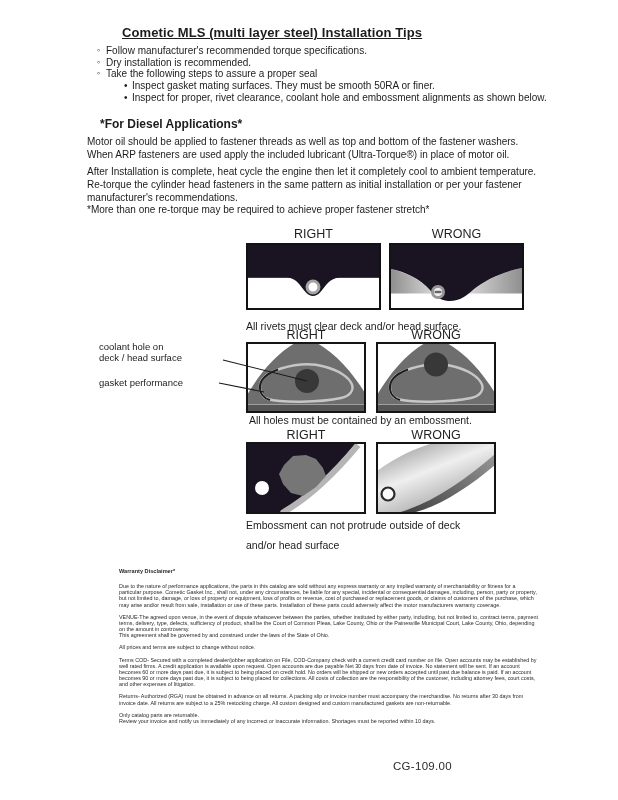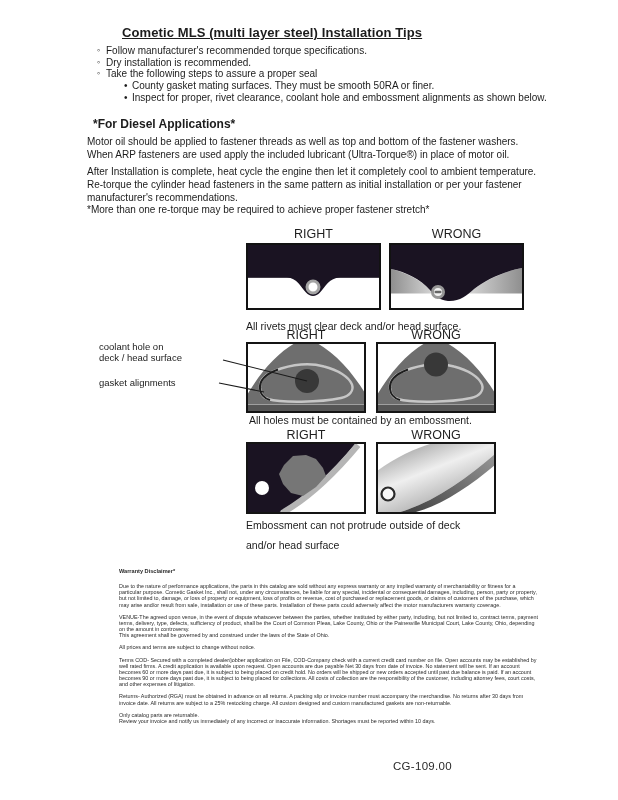--- a/index.html
+++ b/index.html
@@ -5,21 +5,21 @@
   html,body{margin:0;padding:0;background:#ffffff;}
   .page{position:relative;width:618px;height:800px;background:#ffffff;
         font-family:"Liberation Sans", sans-serif;color:#1c1c1c;overflow:hidden;margin-left:9px;}
   .abs{position:absolute;}
   .title{left:113px;top:25px;font-size:13px;font-weight:bold;text-decoration:underline;letter-spacing:0.1px;}
   .bullets{left:88px;top:45px;width:470px;font-size:10px;line-height:11.7px;}
   .b-row{display:flex;}
   .b-row.sub{margin-left:27px;}
   .b-marker{width:9px;flex:0 0 9px;font-size:9px;}
   .b-row.sub .b-marker{font-size:10px;width:8px;flex:0 0 8px;}
-  .diesel-h{left:84px;top:117px;font-size:12px;font-weight:bold;}
+  .diesel-h{left:91px;top:117px;font-size:12px;font-weight:bold;}
   .para{left:78px;width:452px;font-size:10px;line-height:13px;}
   .p1{top:135px;} .p2{top:165px;} .pnote{top:203px;}
   .dg-h{font-size:12.5px;text-align:center;color:#1f1f1f;}
   .h1r{left:237px;top:227px;width:135px;} .h1w{left:380px;top:227px;width:135px;}
   .h2r{left:237px;top:328px;width:120px;} .h2w{left:367px;top:328px;width:120px;}
   .h3r{left:237px;top:428px;width:120px;} .h3w{left:367px;top:428px;width:120px;}
   .box{display:block;}
   .b1r{left:237px;top:243px;} .b1w{left:380px;top:243px;}
   .b2r{left:237px;top:342px;} .b2w{left:367px;top:342px;}
   .b3r{left:237px;top:442px;} .b3w{left:367px;top:442px;}
@@ -50,21 +50,21 @@
     <div class="b-row">
       <span class="b-marker">◦</span>
       <span>Dry installation is recommended.</span>
     </div>
     <div class="b-row">
       <span class="b-marker">◦</span>
       <span>Take the following steps to assure a proper seal</span>
     </div>
     <div class="b-row sub">
       <span class="b-marker">•</span>
-      <span>County gasket mating surfaces.  They must be smooth 50RA or finer.</span>
+      <span>Inspect gasket mating surfaces.  They must be smooth 50RA or finer.</span>
     </div>
     <div class="b-row sub">
       <span class="b-marker">•</span>
       <span>Inspect for proper, rivet clearance, coolant hole and embossment alignments as shown below.</span>
     </div>
   </div>
 
   <div class="abs diesel-h">*For Diesel Applications*</div>
   <div class="abs para p1">Motor oil should be applied to fastener threads as well as top and bottom of the fastener washers. When ARP fasteners are used apply the included lubricant (Ultra-Torque®) in place of motor oil.</div>
   <div class="abs para p2">After Installation is complete, heat cycle the engine then let it completely cool to ambient temperature. Re-torque the cylinder head fasteners in the same pattern as initial installation or per your fastener manufacturer's recommendations.</div>
@@ -101,21 +101,21 @@
     <rect x="45.5" y="47.8" width="7" height="2.4" rx="1.2" fill="#666666"></rect>
     <rect x="1" y="1" width="133" height="65" fill="none" stroke="#121212" stroke-width="2"></rect>
   </svg>
 
   <div class="abs cap cap1">All rivets must clear deck and/or head surface.</div>
 
   <div class="abs dg-h h2r">RIGHT</div>
   <div class="abs dg-h h2w">WRONG</div>
   <div class="abs side-label lab1">coolant hole on
 deck / head surface</div>
-  <div class="abs side-label lab2">gasket alignments</div>
+  <div class="abs side-label lab2">gasket performance</div>
 
   <svg class="abs leaders" width="95" height="42">
     <line x1="4" y1="6" x2="88" y2="27" stroke="#1a1a1a" stroke-width="1.2"></line>
     <line x1="0" y1="29" x2="45" y2="38" stroke="#1a1a1a" stroke-width="1.2"></line>
   </svg>
 
   <svg class="abs box b2r" width="120" height="71" viewBox="0 0 120 71">
     <rect x="1" y="1" width="118" height="69" fill="#6e6e6e"></rect>
     <path d="M1,1 H49 C30,12 14,31 1,53 Z" fill="#ffffff"></path>
     <path d="M119,1 H71 C90,12 106,30 119,51 Z" fill="#ffffff"></path>

